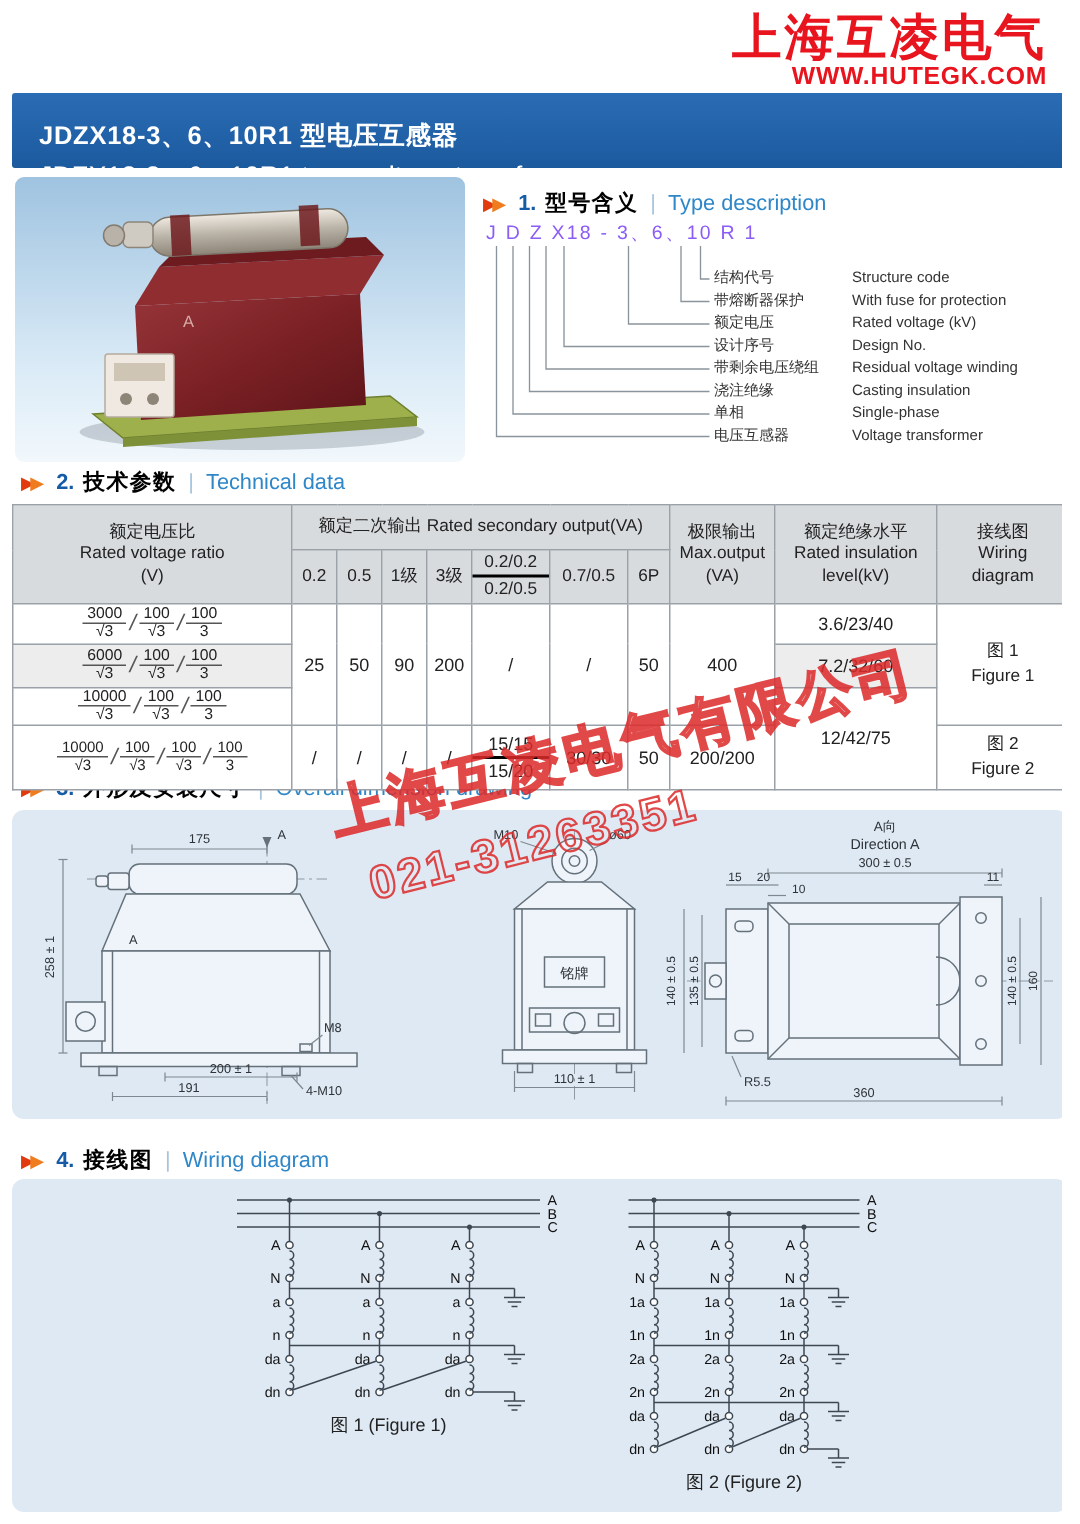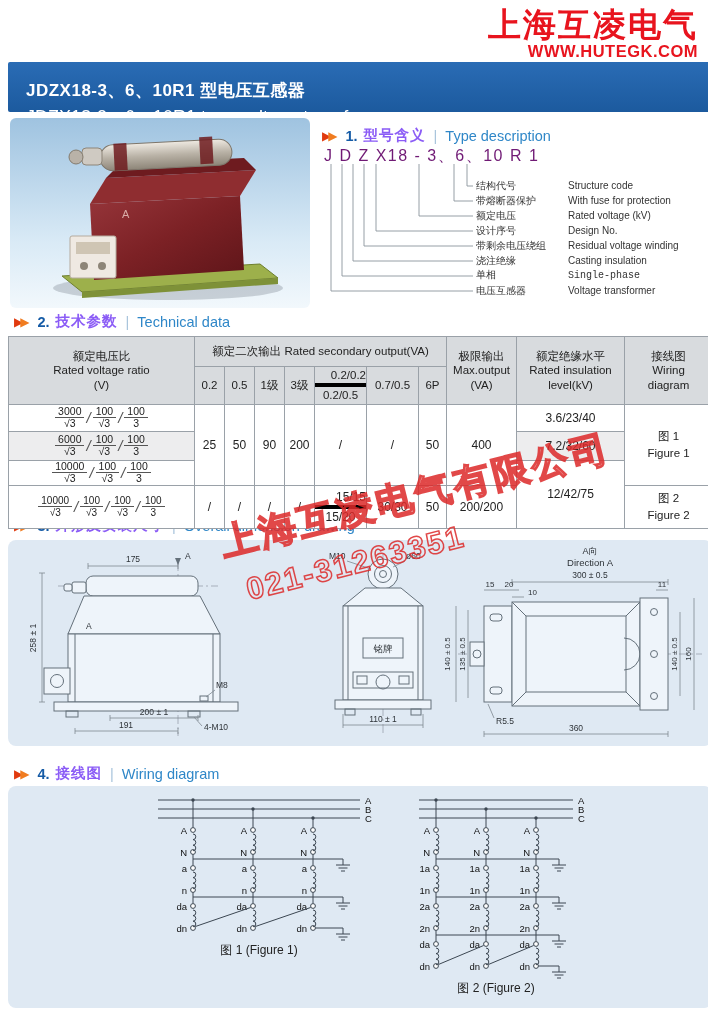--- a/index.html
+++ b/index.html
@@ -13,41 +13,41 @@
   .titlebar{position:absolute;left:8px;top:62px;width:704px;height:50px;box-sizing:border-box;
             background:linear-gradient(#2a6cb5,#1c5a9e);border-radius:2px;color:#fff;padding:17px 0 0 18px;}
   .t1{font-size:17px;font-weight:bold;letter-spacing:.5px;}
   .t2{font-size:18px;margin-top:3px;}
   
   .sh{position:absolute;display:flex;align-items:center;font-size:14.5px;white-space:nowrap;}
   .arr{font-size:12px;line-height:1;}
   .a1{color:#e13a0e;}
   .a2{color:#f07c20;margin-left:-3px;margin-right:8px;}
   .sh-no{color:#155ba6;font-weight:bold;margin-right:6px;}
-  .sh-cn{color:#8b5cf6;font-weight:bold;letter-spacing:1px;}
+  .sh-cn{color:#000000;font-weight:bold;letter-spacing:1px;}
   .sh-sep{color:#a8c4dc;margin:0 8px;}
   .sh-en{color:#2f87c8;}
   
   .photo{position:absolute;left:10px;top:118px;width:300px;height:190px;border-radius:6px;overflow:hidden;}
   
-  .model-code{position:absolute;left:324px;top:146px;font-size:16px;color:#701a75;letter-spacing:1.5px;}
+  .model-code{position:absolute;left:324px;top:146px;font-size:13px;color:#8b5cf6;letter-spacing:1.5px;}
   .tree-svg{position:absolute;left:318px;top:164px;}
   .tdrow{position:absolute;left:476px;width:236px;display:flex;font-size:10px;line-height:13px;color:#333;}
   .tdcn{width:92px;}
   .tden{flex:1;}
   
   .datatable{position:absolute;left:8px;top:336px;border-collapse:collapse;table-layout:fixed;width:704px;font-size:12px;z-index:1;}
   .datatable th,.datatable td{border:1px solid #9aa1a8;text-align:center;vertical-align:middle;padding:0;}
   .datatable thead th{background:#d8dbde;font-weight:normal;line-height:1.25;font-size:11.5px;color:#222;}
   tr.rw td{background:#fff;}
   tr.rg td{background:#ededee;}
   td.cell-fig2{background:#e9eaec;}
   .sp{display:flex;flex-direction:column;}
   .sp>div{padding:1px 0;}
-  .sp>div:first-child{border-bottom:4px solid #000000;text-align:right;}
+  .sp>div:first-child{border-bottom:2px solid #000000;}
   .ratio-cell{font-size:10.5px;}
   .ratio-cell.small{font-size:10px;}
   .frac{display:inline-block;vertical-align:middle;text-align:center;line-height:1.1;}
   .fn{display:block;border-bottom:1px solid #555;padding:0 3px;}
   .fd{display:block;}
   .fsl{display:inline-block;vertical-align:middle;margin:0 2px;font-size:15px;font-style:italic;color:#555;}
   .figcell{font-size:11.5px;line-height:1.45;}
   
   .wm{position:absolute;left:215px;top:520px;z-index:6;transform:rotate(-14deg);transform-origin:left top;
       pointer-events:none;white-space:nowrap;}
@@ -157,21 +157,21 @@
       <span class="tden">Design No.</span>
     </div>
   <div class="tdrow" style="top:239px;">
       <span class="tdcn">带剩余电压绕组</span>
       <span class="tden">Residual voltage winding</span>
     </div>
   <div class="tdrow" style="top:254px;">
       <span class="tdcn">浇注绝缘</span>
       <span class="tden">Casting insulation</span>
     </div>
-  <div class="tdrow" style="top:269px;font-family:Liberation Mono, monospace;">
+  <div class="tdrow" style="top:269px;">
       <span class="tdcn">单相</span>
       <span class="tden">Single-phase</span>
     </div>
   <div class="tdrow" style="top:284px;">
       <span class="tdcn">电压互感器</span>
       <span class="tden">Voltage transformer</span>
     </div>
 
   <div class="sh" style="left:14px;top:312px;">
     <span class="arr a1">▶</span>

